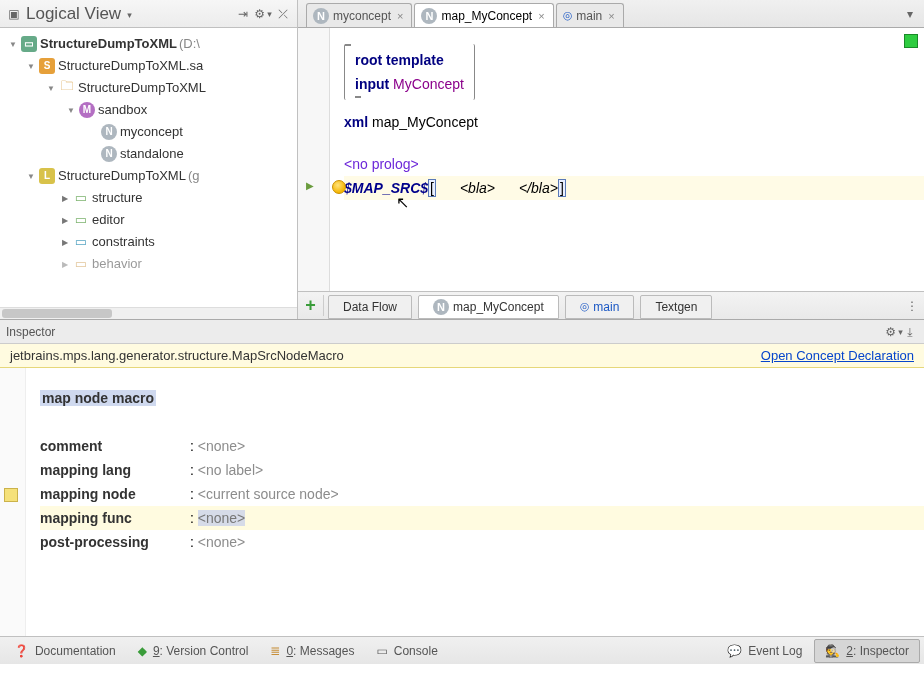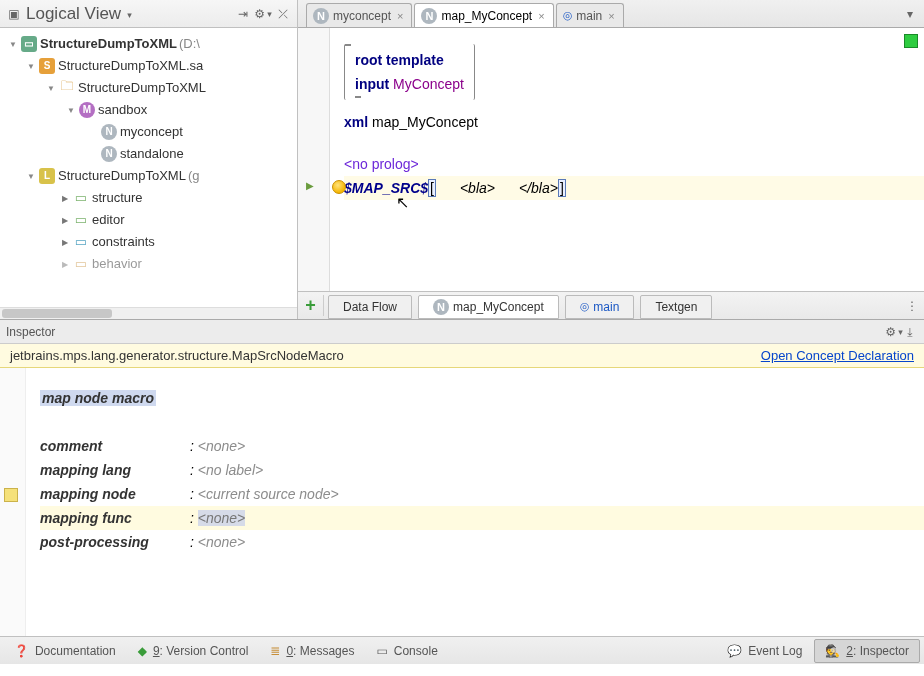--- a/index.html
+++ b/index.html
@@ -74,21 +74,21 @@
 
 
 .inspector-panel { height: 316px; display:flex; flex-direction:column; }
 .insp-header { height:24px; display:flex; align-items:center; padding:0 6px; background:#ececec; border-bottom:1px solid #ccc; font-size:12px; color:#555;}
 .insp-header .spacer { flex:1; }
 .concept-bar { height:24px; display:flex; align-items:center; padding:0 10px; background:#fffbe0; border-bottom:1px solid #e6d77a; font-size:13px;gap:12px; }
 .concept-bar .link { color:#0645cc; text-decoration:underline; margin-left:auto; }
 
 .insp-body { flex:1; padding: 18px 0 0 40px; font-family: Consolas,"Courier New",monospace; font-size:14px; background:#fff; position:relative;}
 .insp-body .hdr { background:#cfd9ef; font-weight:bold; padding:0 2px;}
-.insp-row { line-height:24px; white-space:pre;font-style:italic;}
+.insp-row { line-height:24px; white-space:pre;}
 .insp-row.hl { background:#fffbe0; }
 .insp-key { font-weight:bold; display:inline-block; }
 .insp-sep { color:#000; }
 .insp-val-gray { color:#8c8c8c; }
 .insp-val-sel { background:#d6dbe8; color:#777;}
 .insp-gutter { position:absolute; left:0; top:0; bottom:0; width:26px; border-right:1px solid #eee; background:#fafafa;}
 .insp-gutter .mark { position:absolute; left:4px; width:14px; height:14px; background:#f5e17a; border:1px solid #cbb24a;}
 
 
 .tool-bar { height:28px; display:flex; align-items:center; background:linear-gradient(#f0f0f0,#e6e6e6); border-top:1px solid #c0c0c0; padding:0 4px; gap:2px;}

